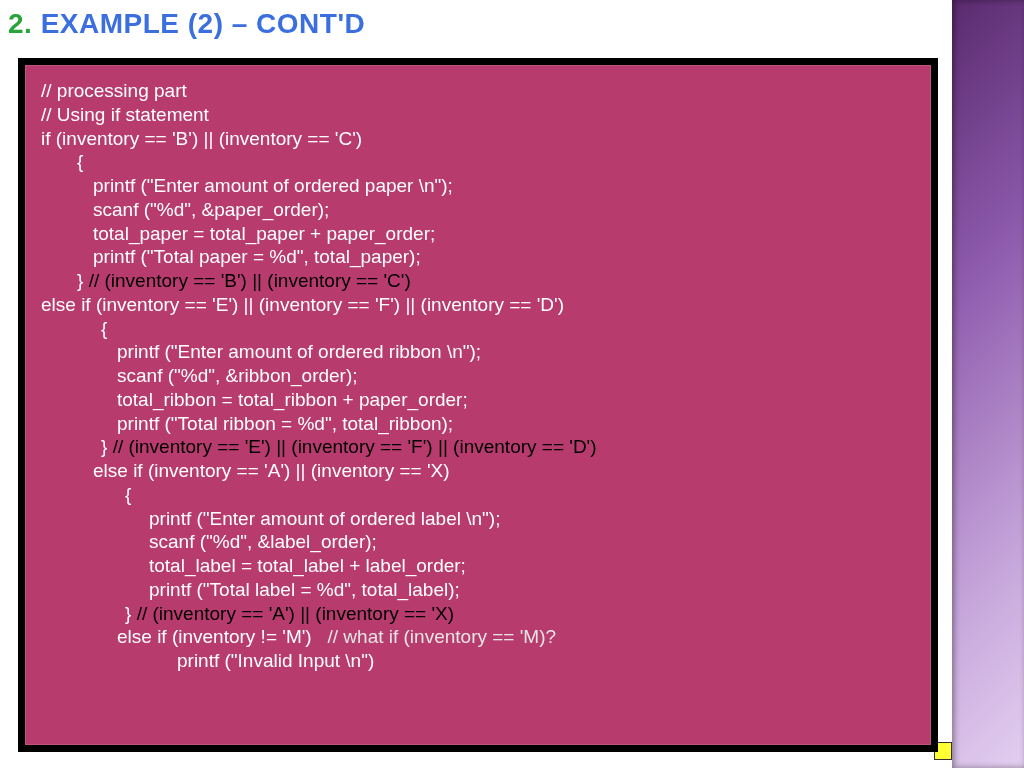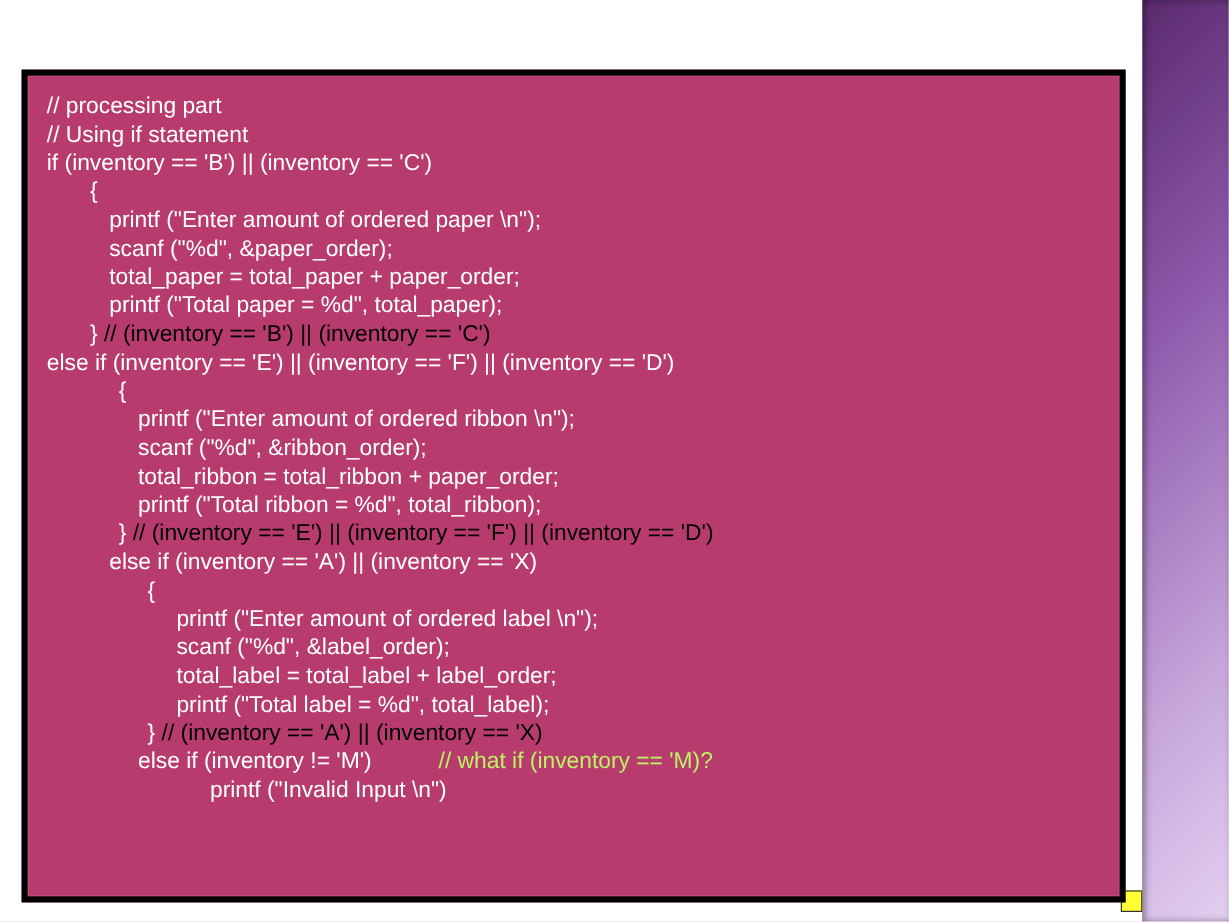--- a/index.html
+++ b/index.html
@@ -33,47 +33,51 @@
     font-size: 28px;
     letter-spacing: 0.5px;
   }
   .heading .num { color: #2aa33a; }
   .heading .txt { color: #3b6fe0; }
   .code-box {
     position: absolute;
     left: 18px; top: 58px;
     width: 920px; height: 694px;
     background: #b83b6d;
-    border: 5px solid #000000;
+    border: 7px solid #000000;
     box-shadow: inset 0 0 0 1px rgba(255,255,255,0.12);
     padding: 14px 16px 14px 16px;
     color: #ffffff;
     font-size: 19px;
     line-height: 1.25;
     font-family: Arial, sans-serif;
   }
   .code-box pre {
     font-family: Arial, sans-serif;
     white-space: pre;
   }
   .ln { display: block; }
   .i1 { padding-left: 36px; }
   .i2 { padding-left: 52px; }
   .i2b{ padding-left: 60px; }
   .i3 { padding-left: 76px; }
   .i3b{ padding-left: 84px; }
   .i4 { padding-left: 108px; }
   .i5 { padding-left: 136px; }
   .c-yellow { color: #000000; }
-  .c-green  { color: #bef264; margin-left: 40px; }
+  .c-green  { color: #e5e5e5; }
 </style>
 </head>
 <body>
 
 <div class="slide">
   <div class="right-strip"></div>
   <div class="yellow-box"></div>
 
+  <div class="heading">
+    <span class="num">2.</span>
+    <span class="txt">EXAMPLE (2) – CONT'D</span>
+  </div>
 
   <div class="code-box">
     <pre><span class="ln">// processing part</span><span class="ln">// Using if statement</span><span class="ln">if (inventory == 'B') || (inventory == 'C')</span><span class="ln i1">{</span><span class="ln i2">printf ("Enter amount of ordered paper \n");</span><span class="ln i2">scanf ("%d", &amp;paper_order);</span><span class="ln i2">total_paper = total_paper + paper_order;</span><span class="ln i2">printf ("Total paper = %d", total_paper);</span><span class="ln i1"><span>} </span><span class="c-yellow">// (inventory == 'B') || (inventory == 'C')</span></span><span class="ln">else if (inventory == 'E') || (inventory == 'F') || (inventory == 'D')</span><span class="ln i2b">{</span><span class="ln i3">printf ("Enter amount of ordered ribbon \n");</span><span class="ln i3">scanf ("%d", &amp;ribbon_order);</span><span class="ln i3">total_ribbon = total_ribbon + paper_order;</span><span class="ln i3">printf ("Total ribbon = %d", total_ribbon);</span><span class="ln i2b"><span>} </span><span class="c-yellow">// (inventory == 'E') || (inventory == 'F') || (inventory == 'D')</span></span><span class="ln i2">else if (inventory == 'A') || (inventory == 'X)</span><span class="ln i3b">{</span><span class="ln i4">printf ("Enter amount of ordered label \n");</span><span class="ln i4">scanf ("%d", &amp;label_order);</span><span class="ln i4">total_label = total_label + label_order;</span><span class="ln i4">printf ("Total label = %d", total_label);</span><span class="ln i3b"><span>} </span><span class="c-yellow">// (inventory == 'A') || (inventory == 'X)</span></span><span class="ln i3"><span>else if (inventory != 'M')   </span><span class="c-green">// what if (inventory == 'M)?</span></span><span class="ln i5">printf ("Invalid Input \n")</span></pre>
   </div>
 </div>
 
 </body></html>

